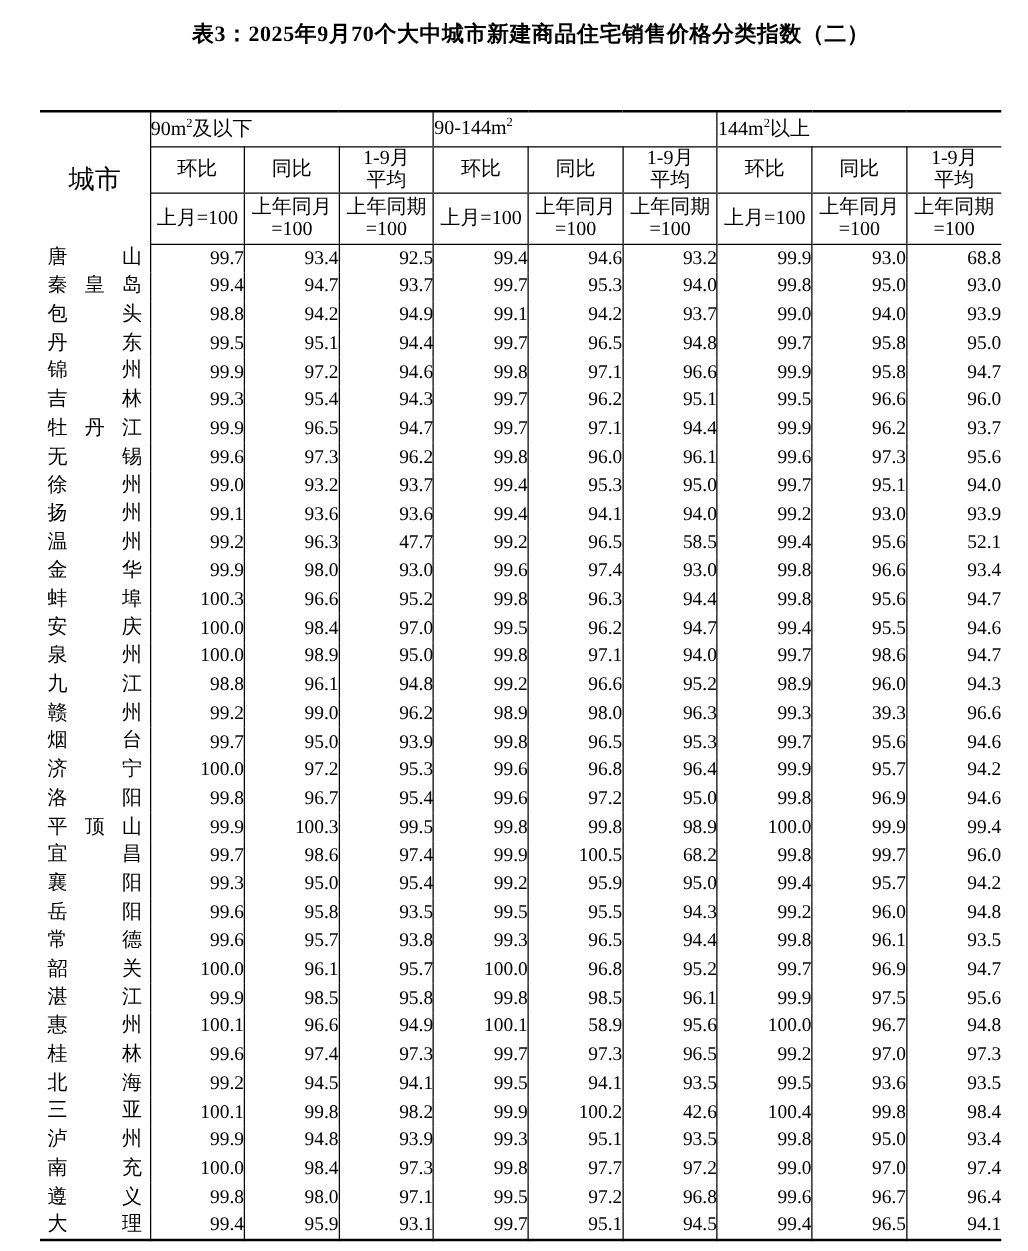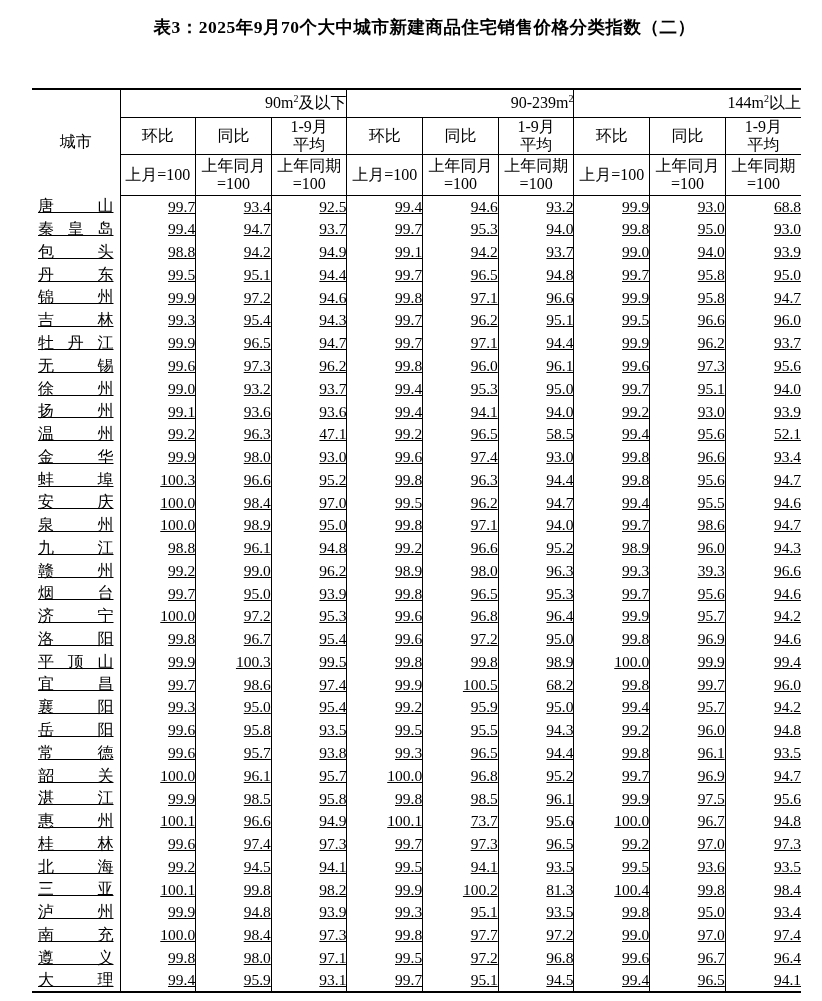--- a/index.html
+++ b/index.html
@@ -45,40 +45,40 @@
   tr.grp-row th.grp { border-bottom: 1px solid #000; }
   tr.metric-row th { border-bottom: 1px solid #000; }
   tr.base-row th { border-bottom: 1px solid #000; }
   th.city-h { border-bottom: 1px solid #000; }
 
   tr.grp-row { height: 28px; }
   tr.metric-row { height: 36px; }
   tr.base-row { height: 41px; }
 
   th.city-h {
-    font-size: 16px;
+    font-size: 21px;
     text-align: center;
     vertical-align: middle;
   }
   th.grp {
     font-size: 16px;
-    text-align: right;
+    text-align: left;
     vertical-align: middle;
   }
   th.grp sup {
     font-size: 10px;
     line-height: 0;
   }
   th.metric, th.base {
     font-size: 16px;
     text-align: center;
     vertical-align: middle;
     line-height: 18px;
   }
-  tbody tr { height: 22.77px; text-decoration: underline; }
+  tbody tr { height: 22.77px; }
   td.city {
     vertical-align: middle;
   }
   td.city .cityname {
     display: block;
     padding: 0 6px;
     font-size: 16px;
     line-height: 1;
     text-align: justify;
     text-align-last: justify;
@@ -100,21 +100,21 @@
 
   <table class="idx">
     <colgroup>
       <col style="width:88px">
       <col span="9" style="width:75.66px">
     </colgroup>
     <thead>
       <tr class="grp-row">
         <th class="city-h" rowspan="3">城市</th>
         <th class="grp sep" colspan="3"><span>90m</span><sup>2</sup><span>及以下</span></th>
-        <th class="grp sep" colspan="3"><span>90-239m</span><sup>2</sup><span></span></th>
+        <th class="grp sep" colspan="3"><span>90-144m</span><sup>2</sup><span></span></th>
         <th class="grp sep" colspan="3"><span>144m</span><sup>2</sup><span>以上</span></th>
       </tr>
       <tr class="metric-row" id="metric-row">
           <th class="metric sep">
             <div>环比</div>
           </th>
           <th class="metric sep">
             <div>同比</div>
           </th>
           <th class="metric sep">
@@ -318,21 +318,21 @@
           <td class="val sep">99.2</td>
           <td class="val sep">93.0</td>
           <td class="val sep">93.9</td>
         </tr>
         <tr>
           <td class="city">
             <span class="cityname">温州</span>
           </td>
           <td class="val sep">99.2</td>
           <td class="val sep">96.3</td>
-          <td class="val sep">47.1</td>
+          <td class="val sep">47.7</td>
           <td class="val sep">99.2</td>
           <td class="val sep">96.5</td>
           <td class="val sep">58.5</td>
           <td class="val sep">99.4</td>
           <td class="val sep">95.6</td>
           <td class="val sep">52.1</td>
         </tr>
         <tr>
           <td class="city">
             <span class="cityname">金华</span>
@@ -558,21 +558,21 @@
           <td class="val sep">95.6</td>
         </tr>
         <tr>
           <td class="city">
             <span class="cityname">惠州</span>
           </td>
           <td class="val sep">100.1</td>
           <td class="val sep">96.6</td>
           <td class="val sep">94.9</td>
           <td class="val sep">100.1</td>
-          <td class="val sep">73.7</td>
+          <td class="val sep">58.9</td>
           <td class="val sep">95.6</td>
           <td class="val sep">100.0</td>
           <td class="val sep">96.7</td>
           <td class="val sep">94.8</td>
         </tr>
         <tr>
           <td class="city">
             <span class="cityname">桂林</span>
           </td>
           <td class="val sep">99.6</td>
@@ -601,21 +601,21 @@
         </tr>
         <tr>
           <td class="city">
             <span class="cityname">三亚</span>
           </td>
           <td class="val sep">100.1</td>
           <td class="val sep">99.8</td>
           <td class="val sep">98.2</td>
           <td class="val sep">99.9</td>
           <td class="val sep">100.2</td>
-          <td class="val sep">81.3</td>
+          <td class="val sep">42.6</td>
           <td class="val sep">100.4</td>
           <td class="val sep">99.8</td>
           <td class="val sep">98.4</td>
         </tr>
         <tr>
           <td class="city">
             <span class="cityname">泸州</span>
           </td>
           <td class="val sep">99.9</td>
           <td class="val sep">94.8</td>

